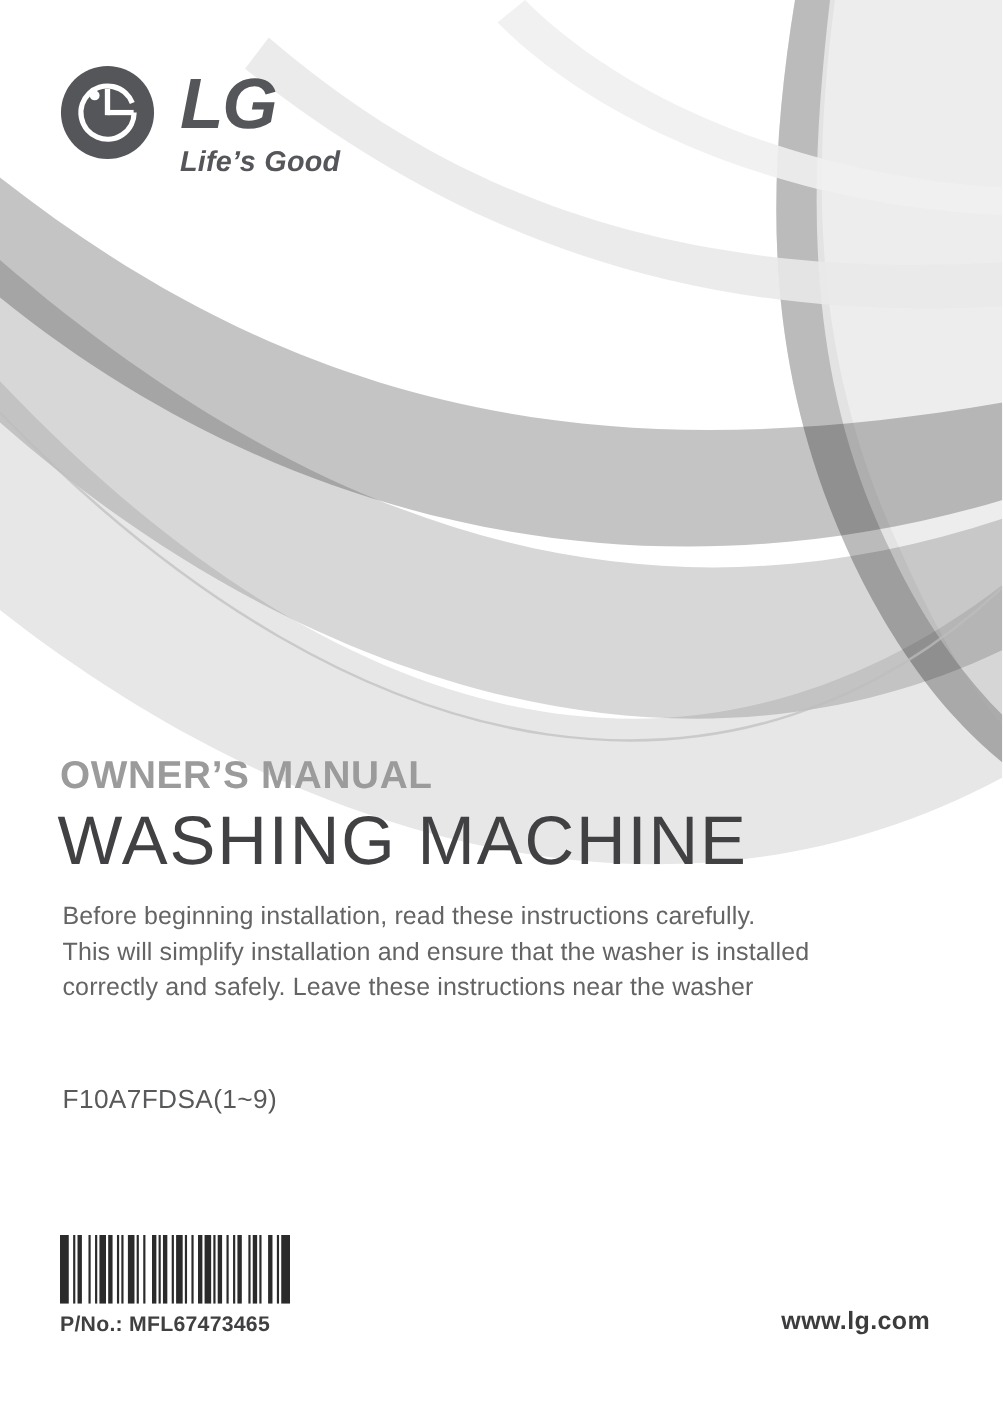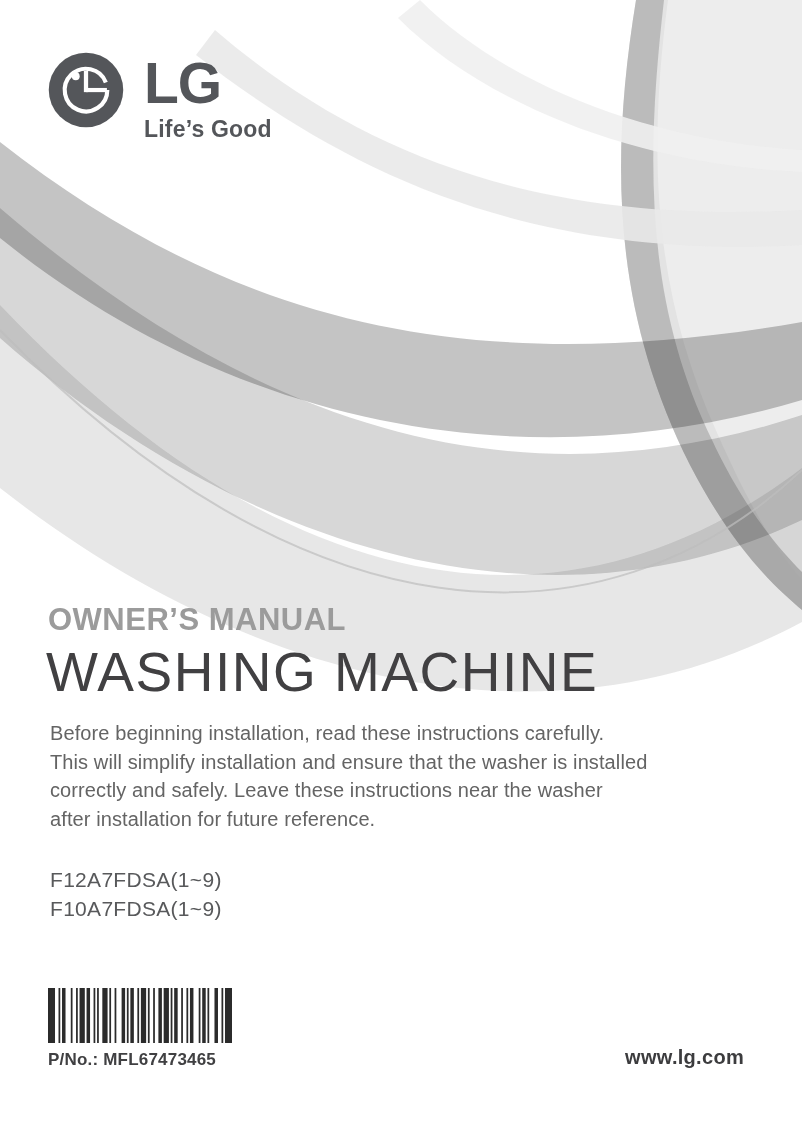--- a/index.html
+++ b/index.html
@@ -8,21 +8,21 @@
     width:802px;height:1122px;
     margin:0 auto;
     background:#ffffff;
     overflow:hidden;
     font-family:"Liberation Sans", sans-serif;
   }
   .waves{position:absolute;left:0;top:0;z-index:0;}
   .content{position:relative;z-index:1;}
 
   
-  .logo-row{position:absolute;left:48px;top:52px;display:flex;align-items:flex-start;}
+  .logo-row{position:absolute;left:48px;top:52px;display:flex;align-items:flex-start;font-style:italic;}
   .logo-symbol{display:block;}
   .logo-text-col{margin-left:20px;}
   .logo-wordmark{
     font-size:57px;font-weight:700;line-height:0.95;
     color:#54565a;letter-spacing:-1px;margin-top:4px;
   }
   .logo-tagline{
     font-size:23px;font-weight:600;color:#54565a;margin-top:6px;letter-spacing:0.2px;
   }
 
@@ -98,25 +98,23 @@
       </div>
     </div>
 
     <div class="eyebrow">OWNER’S MANUAL</div>
     <div class="page-title">WASHING MACHINE</div>
 
     <div class="intro">
       <div>Before beginning installation, read these instructions carefully.</div>
       <div>This will simplify installation and ensure that the washer is installed</div>
       <div>correctly and safely. Leave these instructions near the washer</div>
-      <div>after installation for future reference.</div>
     </div>
 
     <div class="models">
-      <div>F12A7FDSA(1~9)</div>
       <div>F10A7FDSA(1~9)</div>
     </div>
 
     <svg class="barcode" id="barcode" width="184" height="55" aria-hidden="true">
         <rect x="0.00" y="0" width="7.01" height="55" fill="#2b2b2b"></rect>
         <rect x="10.51" y="0" width="1.75" height="55" fill="#2b2b2b"></rect>
         <rect x="14.02" y="0" width="3.50" height="55" fill="#2b2b2b"></rect>
         <rect x="22.78" y="0" width="1.75" height="55" fill="#2b2b2b"></rect>
         <rect x="28.04" y="0" width="1.75" height="55" fill="#2b2b2b"></rect>
         <rect x="31.54" y="0" width="5.26" height="55" fill="#2b2b2b"></rect>

